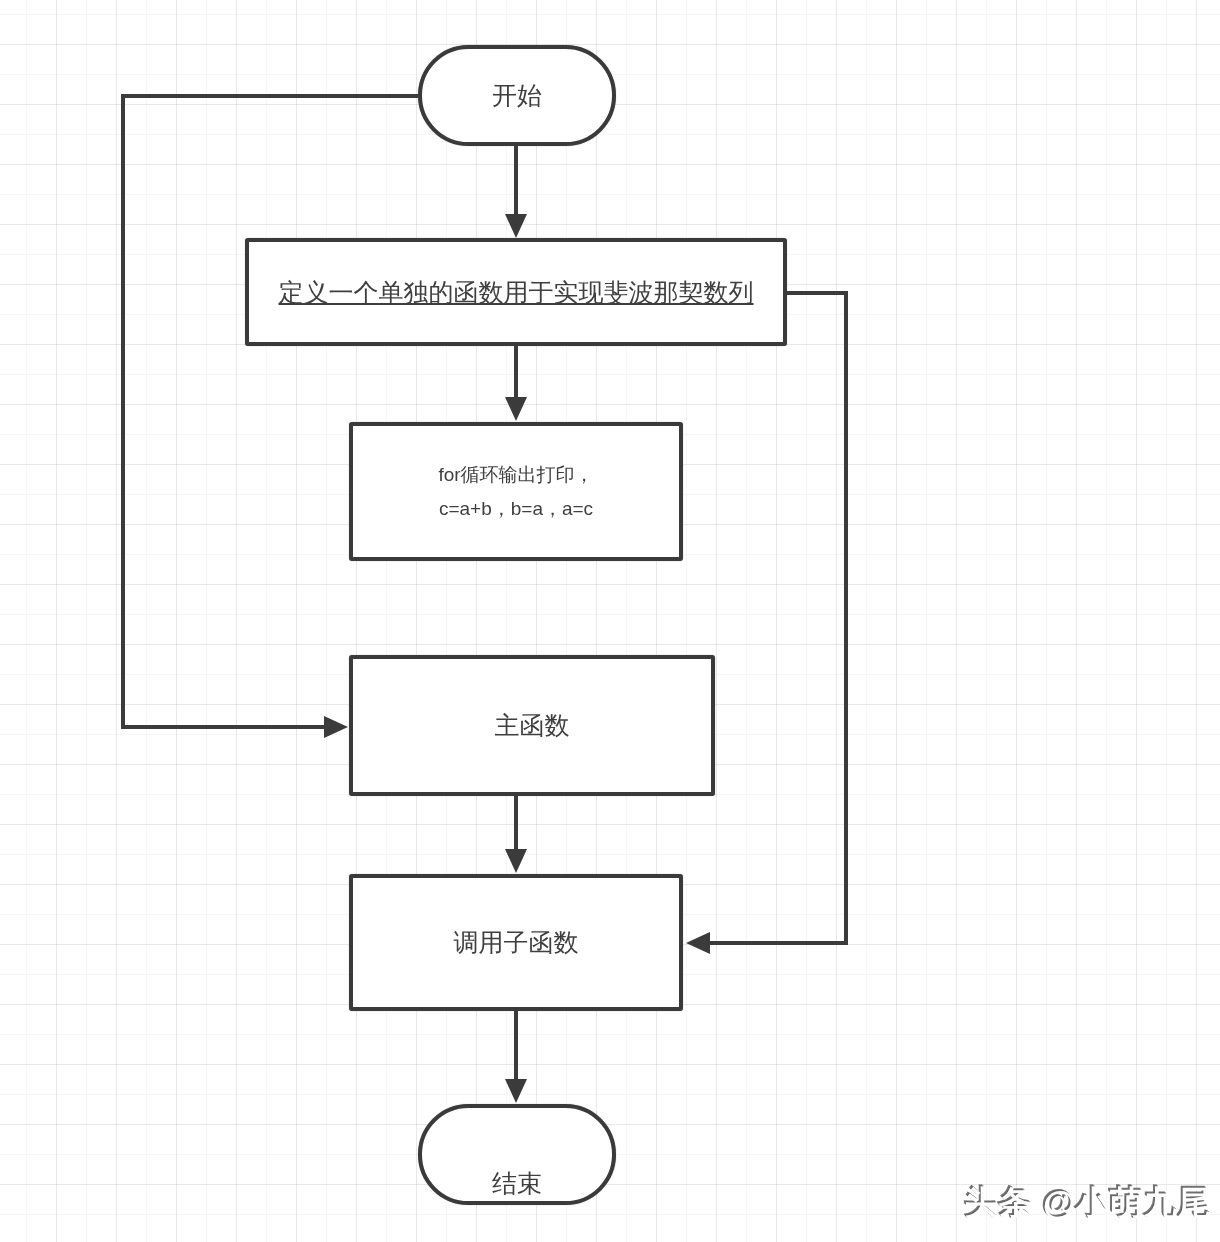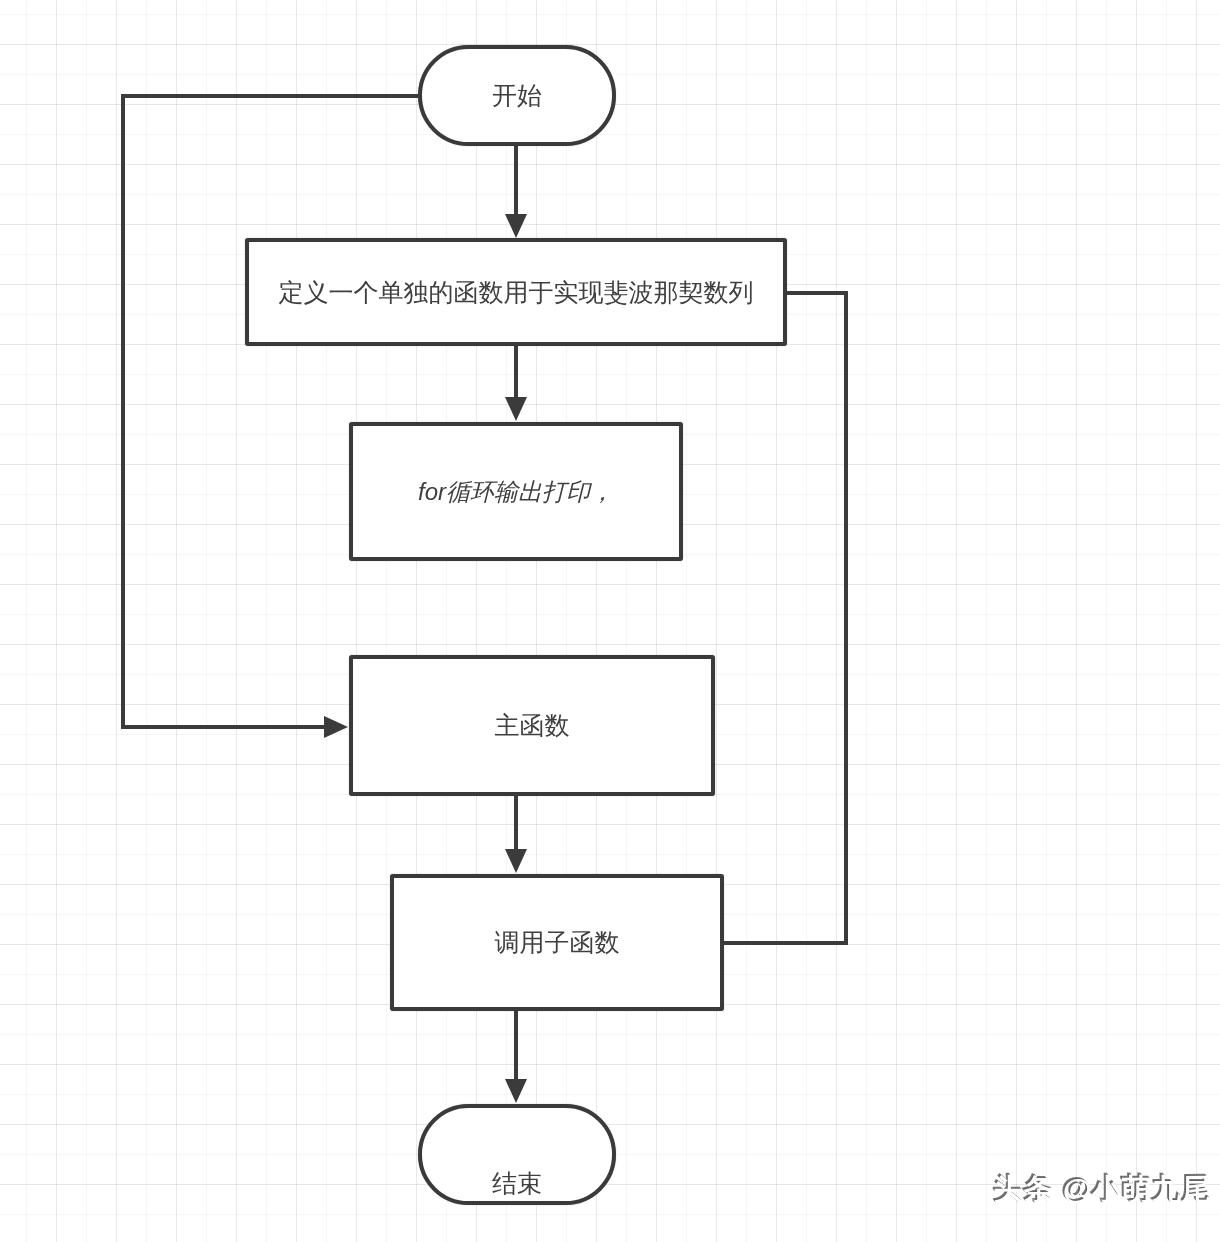--- a/index.html
+++ b/index.html
@@ -48,31 +48,31 @@
     text-align: center;
     color: #3f3f3f;
     font-size: 25px;
     line-height: 35px;
     box-shadow: 0 0 1px rgba(60,60,60,0.6);
   }
   .rect { border-radius: 3px; }
   .stadium { border-radius: 52px; }
 
   .node-start  { left: 418px; top:   45px; width: 198px; height: 101px; }
-  .node-define { left: 245px; top:  238px; width: 542px; height: 108px; }
-  .node-for    { left: 349px; top:  422px; width: 334px; height: 139px; font-size: 24px; line-height: 34px; font-style: italic; }
+  .node-define { left: 245px; top:  238px; width: 542px; height: 108px; text-decoration: underline; }
+  .node-for    { left: 349px; top:  422px; width: 334px; height: 139px; font-size: 19px; line-height: 34px; }
   .node-main   { left: 349px; top:  655px; width: 366px; height: 141px; }
-  .node-call   { left: 349px; top:  874px; width: 334px; height: 137px; margin-left: 41px; }
+  .node-call   { left: 349px; top:  874px; width: 334px; height: 137px; }
   .node-end    { left: 418px; top: 1104px; width: 198px; height: 101px; justify-content: flex-end; }
 
   .watermark {
     position: absolute;
     right: 8px;
-    bottom: 32px;
-    font-size: 29px;
+    bottom: 16px;
+    font-size: 33px;
     font-weight: bold;
     letter-spacing: 1px;
     color: #ffffff;
     text-shadow: -2px -2px 0 rgba(95,95,95,0.85), -1px -1px 0 rgba(95,95,95,0.85);
     white-space: nowrap;
   }
 </style>
 </head>
 <body>
 
@@ -102,20 +102,21 @@
   <div class="node stadium node-start">
     <span>开始</span>
   </div>
 
   <div class="node rect node-define">
     <span>定义一个单独的函数用于实现斐波那契数列</span>
   </div>
 
   <div class="node rect node-for">
     <span>for循环输出打印，</span>
+    <span>c=a+b，b=a，a=c</span>
   </div>
 
   <div class="node rect node-main">
     <span>主函数</span>
   </div>
 
   <div class="node rect node-call">
     <span>调用子函数</span>
   </div>
 

